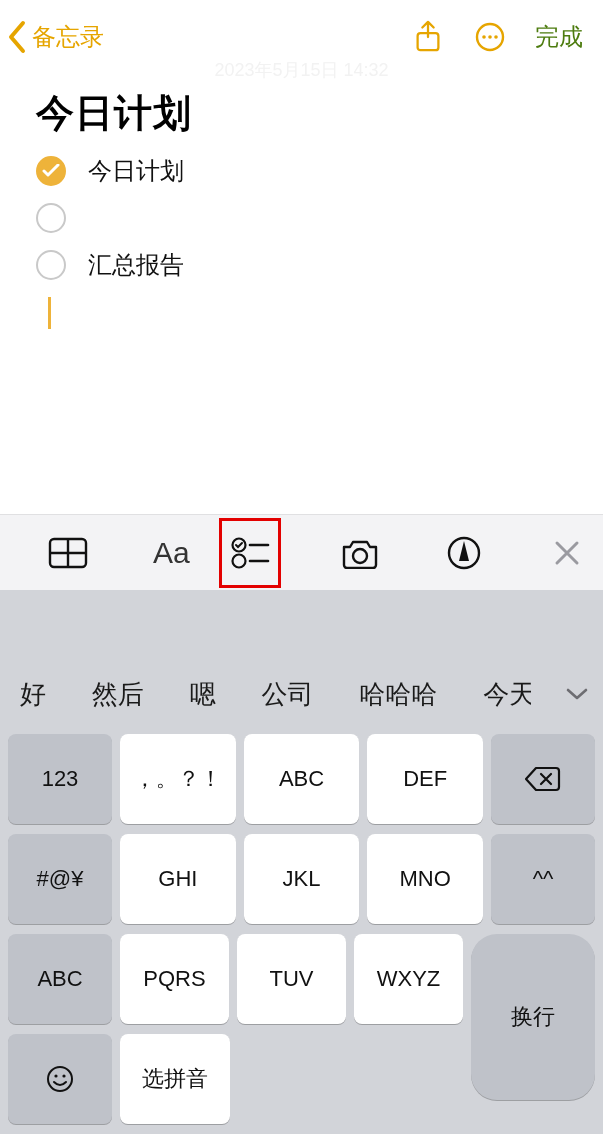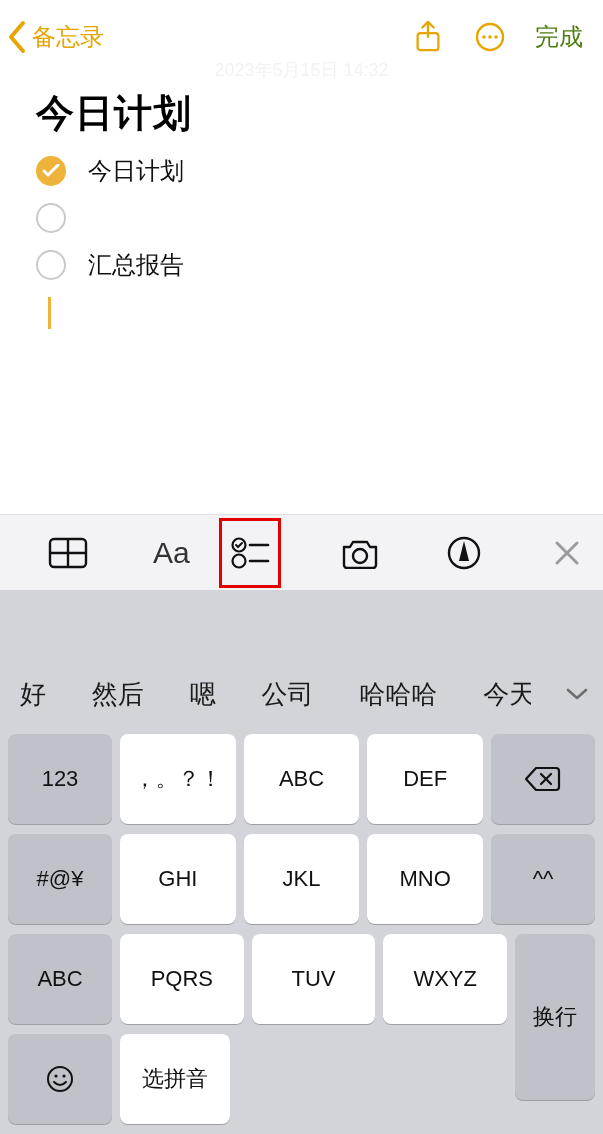--- a/index.html
+++ b/index.html
@@ -43,21 +43,21 @@
     .key-grid { padding: 0 8px 10px 8px; }
     .row { display: flex; gap: 8px; margin-bottom: 10px; }
     .key { background: #fff; border-radius: 8px; height: 90px; display: flex; align-items: center; justify-content: center; font-size: 22px; color: #111; box-shadow: 0 1px 0 rgba(0,0,0,.25); }
     .key.fn { background: #bfc2c9; }
     .key.tall { height: 166px; }
     .c1 { width: 104px; }
     .cw { flex: 1; }
     .cdel { width: 104px; }
     .row4 { display: flex; gap: 8px; }
     .col-right { display: flex; flex-direction: column; gap: 10px; }
-    .return { width: 80px; }
+    .return { width: 124px; border-radius: 26px; }
     .key.space { flex: 1; }
 
     svg { pointer-events: none; }
   </style>
 </head>
 <body>
 
 <div class="app">
 
   <div class="nav">

